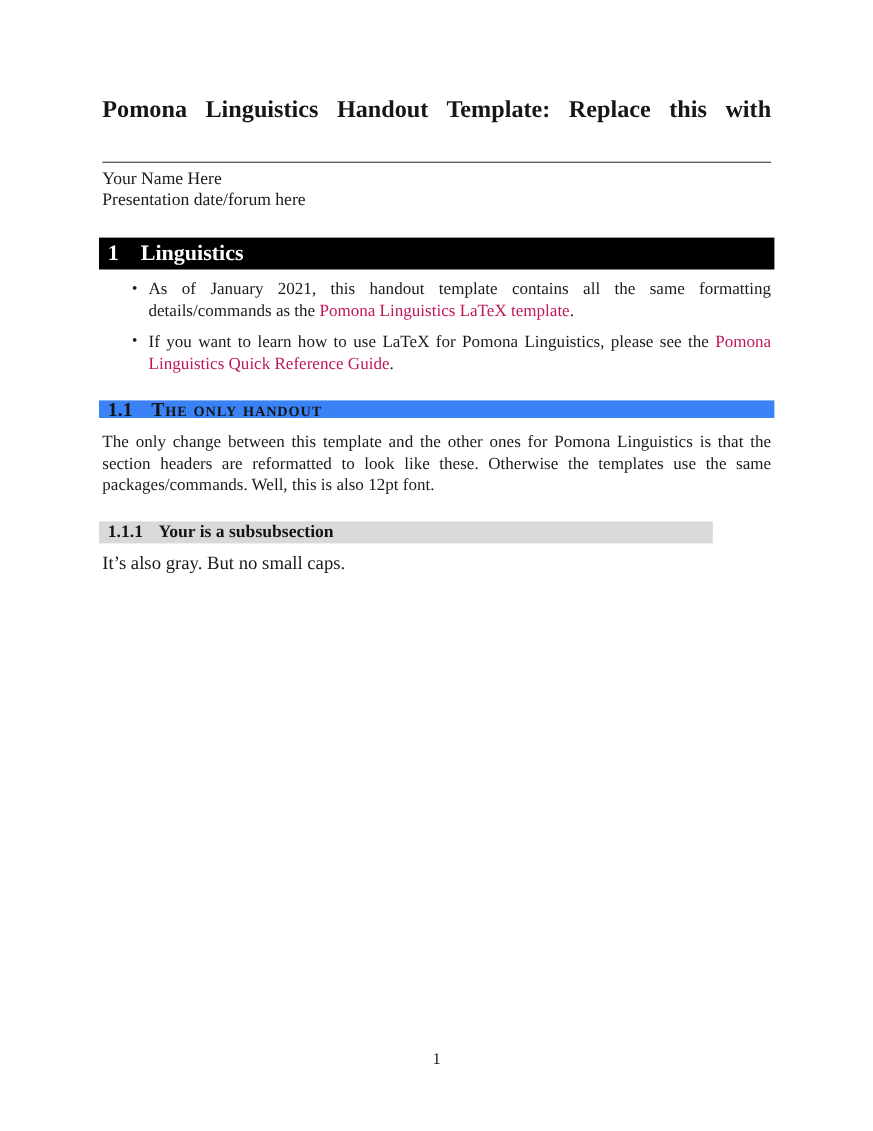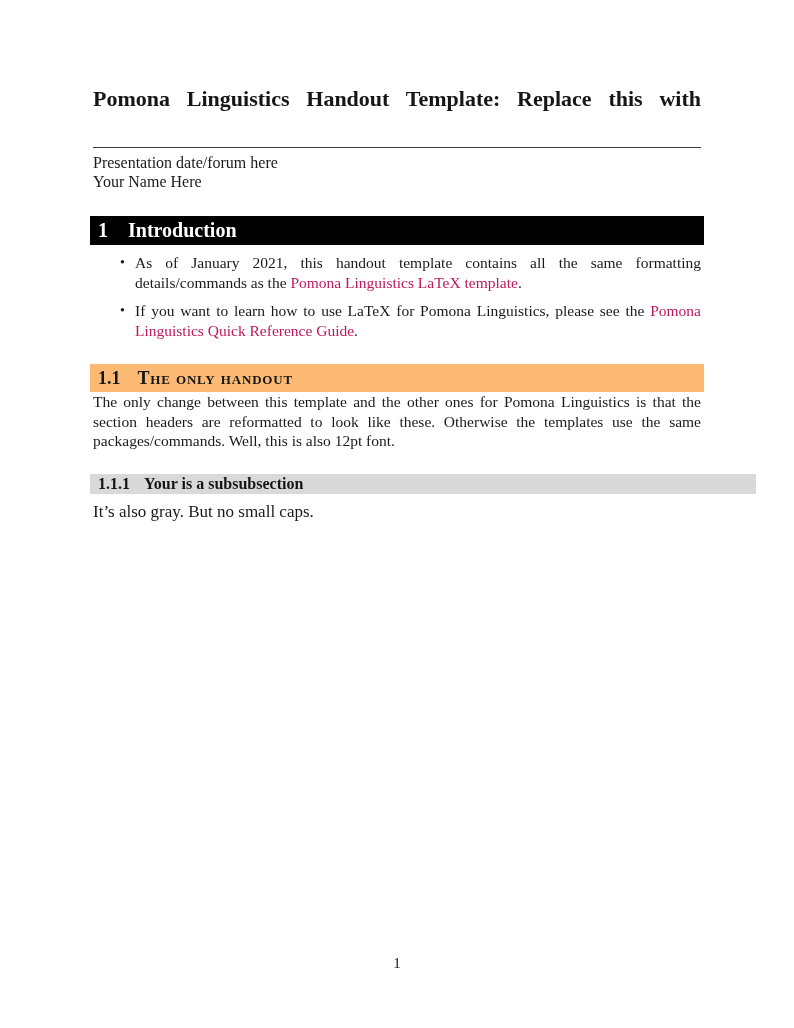--- a/index.html
+++ b/index.html
@@ -94,22 +94,22 @@
     color: #be185d;
     text-decoration: none;
     cursor: pointer;
   }
   
   .subsection-bar {
     position: absolute;
     top: 364px;
     left: -3px;
     width: 614px;
-    height: 28px;
-    background: #fdba74;
+    height: 16px;
+    background: #3b82f6;
     color: #151515;
     display: flex;
     align-items: center;
     font-size: 18px;
     font-weight: bold;
     padding-left: 8px;
   }
   .subsection-bar .sec-num { margin-right: 17px; }
   .smallcaps {
     font-variant: small-caps;
@@ -123,21 +123,21 @@
     font-size: 15.5px;
     line-height: 19.5px;
     text-align: justify;
     color: #1a1a1a;
   }
   
   .subsubsection-bar {
     position: absolute;
     top: 474px;
     left: -3px;
-    width: 666px;
+    width: 558px;
     height: 20px;
     background: #d9d9d9;
     color: #151515;
     display: flex;
     align-items: center;
     font-size: 16px;
     font-weight: bold;
     padding-left: 8px;
   }
   .subsubsection-bar .sec-num { margin-right: 14px; }
@@ -166,27 +166,27 @@
 <div class="page">
   <div class="content">
 
     <div class="doc-title">
       <div class="line-just">Pomona Linguistics Handout Template: Replace this with</div>
     </div>
 
     <hr class="title-rule">
 
     <div class="author-block">
+      <div>Your Name Here</div>
       <div>Presentation date/forum here</div>
-      <div>Your Name Here</div>
     </div>
 
     <div class="section-bar">
       <span class="sec-num">1</span>
-      <span>Introduction</span>
+      <span>Linguistics</span>
     </div>
 
     <ul class="bullet-list">
       <li class="bullet-item">
         <span class="bullet-marker">•</span>
         <span>As of January 2021, this handout template contains all the same formatting details/commands as the </span><a class="doc-link">Pomona Linguistics LaTeX template</a><span>.</span>
       </li>
       <li class="bullet-item">
         <span class="bullet-marker">•</span>
         <span>If you want to learn how to use LaTeX for Pomona Linguistics, please see the </span><a class="doc-link">Pomona Linguistics Quick Reference Guide</a><span>.</span>

